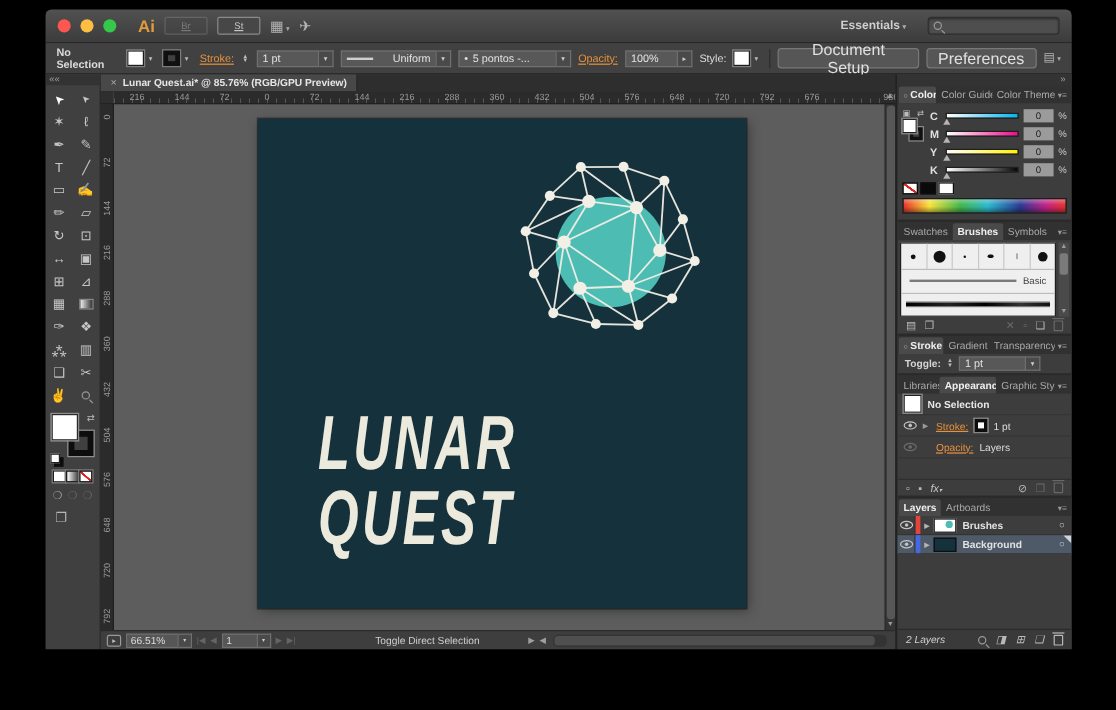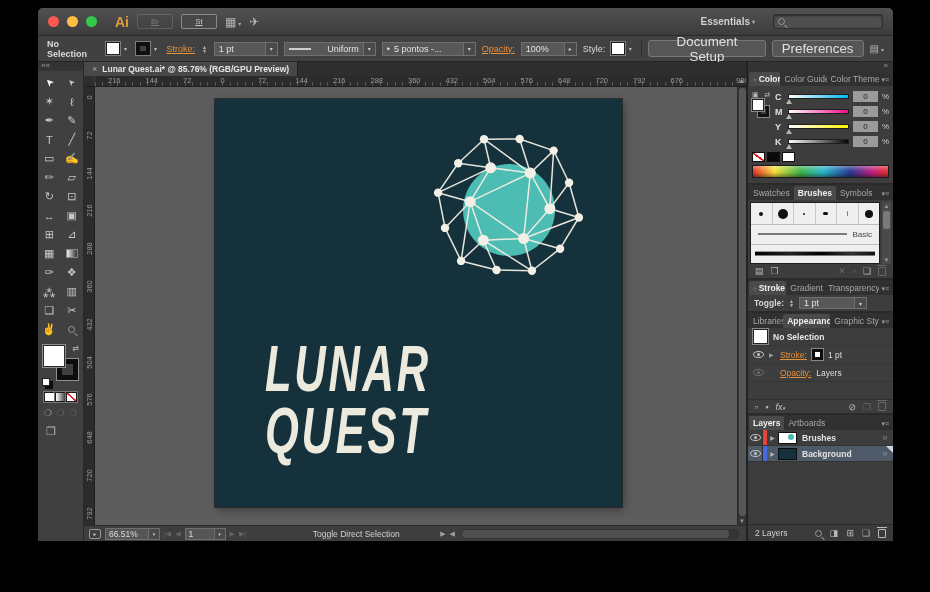--- a/index.html
+++ b/index.html
@@ -664,21 +664,21 @@
             </span>
           <span class="l-colorbar" style="background-color: rgb(71, 105, 224);"></span>
           <span class="l-arrow">▶</span>
           <span class="l-thumb" style="background-color: rgb(21, 49, 59);"></span>
           <span class="l-name">Background</span>
           <span class="l-target">○</span>
           <span class="sel-notch"></span>
         </div>
       </div>
       <div style="flex:none;height:42px;"></div>
-      <div class="layers-bottom" style="margin-top:auto;">
+      <div class="layers-bottom" style="margin-top:auto;font-style:italic;">
         <span class="lb-count">2 Layers</span>
         <span class="mag"></span>
         <span class="li">◨</span>
         <span class="li">⊞</span>
         <span class="li">❏</span>
         <span class="trash"></span>
       </div>
     </div>
   </div>
 </div>

